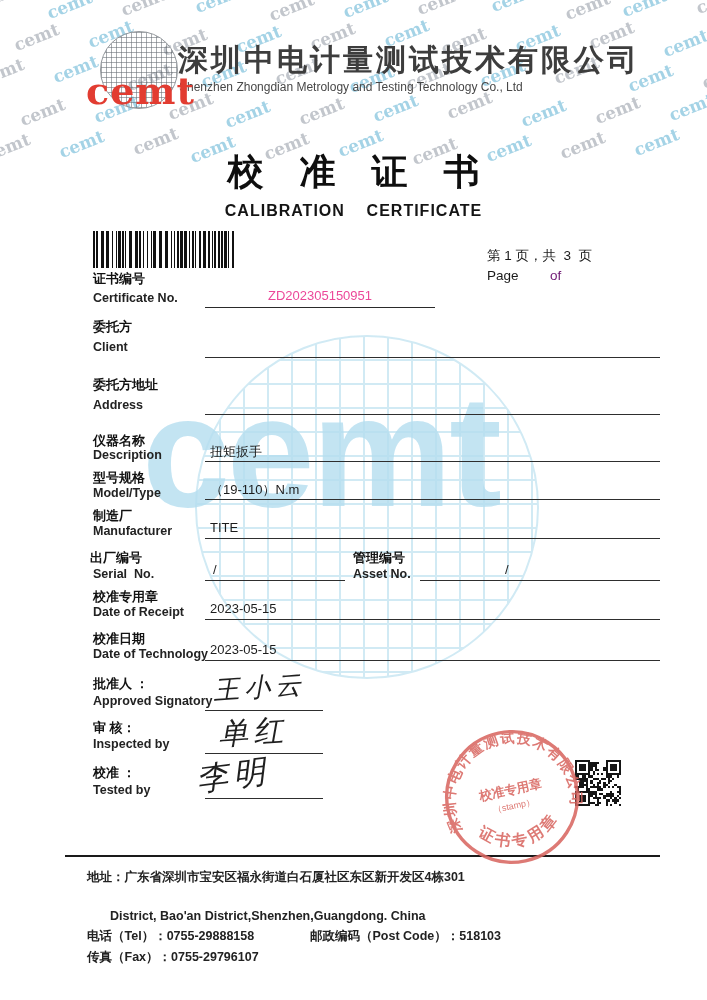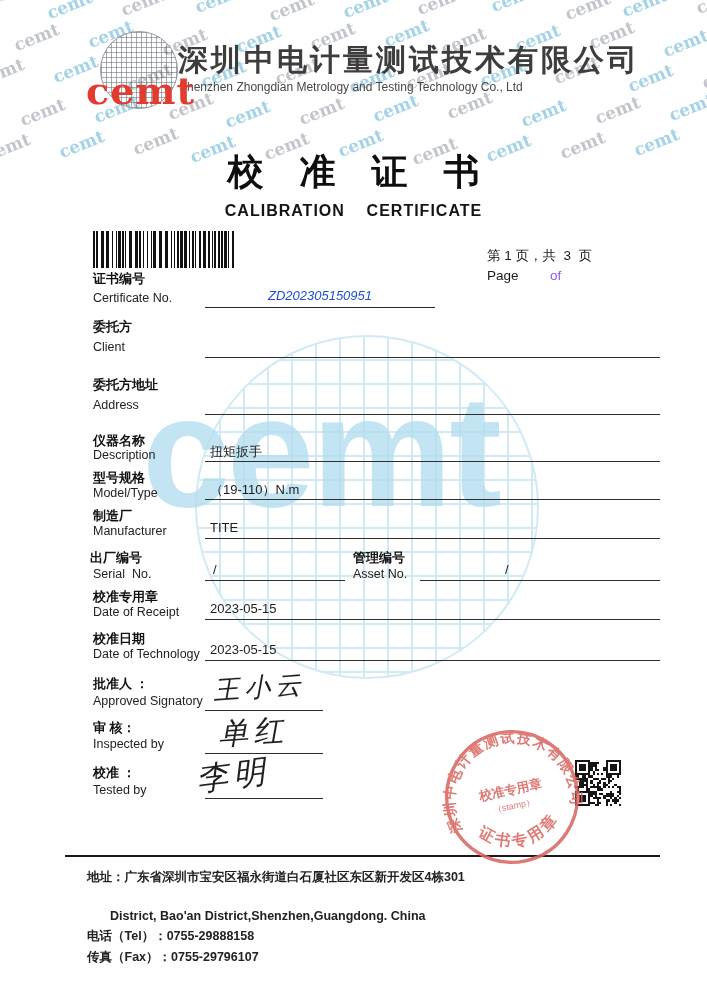--- a/index.html
+++ b/index.html
@@ -35,27 +35,27 @@
   #title-cn{position:absolute;left:0;top:148px;width:707px;text-align:center;z-index:1;
     font-size:36px;font-weight:bold;color:#0e0e0e;}
   #title-en{position:absolute;left:0;top:202px;width:707px;text-align:center;z-index:1;
     font-size:16px;font-weight:bold;letter-spacing:1px;color:#141414;white-space:pre;}
   
   #barcode{position:absolute;left:93px;top:231px;width:143px;height:37px;z-index:1;
     display:flex;align-items:stretch;}
   #barcode .bar{background:#111;}
   #barcode .gap{background:transparent;}
   #cert-value{position:absolute;left:205px;top:288px;width:230px;text-align:center;z-index:1;
-    font-size:13px;color:#1d4ed8;border-bottom:1.5px solid #2a2a2a;padding-bottom:4px;font-style:italic;}
+    font-size:13px;color:#ec4899;border-bottom:1.5px solid #2a2a2a;padding-bottom:4px;}
   #pageinfo-cn{position:absolute;left:487px;top:247px;z-index:1;font-size:13.5px;color:#1a1a1a;white-space:pre;}
   #pageinfo-page{position:absolute;left:487px;top:268px;z-index:1;font-size:13.5px;color:#1a1a1a;}
-  #pageinfo-of{position:absolute;left:550px;top:268px;z-index:1;font-size:13.5px;color:#8b5cf6;}
+  #pageinfo-of{position:absolute;left:550px;top:268px;z-index:1;font-size:13.5px;color:#701a75;}
   
   .lcn{position:absolute;z-index:1;font-size:13px;font-weight:bold;color:#121212;white-space:pre;}
-  .len{position:absolute;z-index:1;font-size:12.5px;font-weight:normal;color:#222;white-space:pre;}
+  .len{position:absolute;z-index:1;font-size:12.5px;font-weight:bold;color:#222;white-space:pre;}
   .val{position:absolute;z-index:1;font-size:13px;color:#1c1c1c;white-space:pre;}
   .uline{position:absolute;z-index:1;border-bottom:1.4px solid #2e2e2e;height:0;}
   .sig{position:absolute;z-index:1;font-size:26px;color:#1f1f1f;font-family:"DejaVu Serif", serif;
     font-style:italic;transform:rotate(-4deg);letter-spacing:5px;}
   
   #stamp{position:absolute;left:437px;top:722px;width:150px;height:150px;z-index:3;
     transform:rotate(-12deg);opacity:.88;}
   #qr{position:absolute;left:575px;top:760px;width:46px;height:46px;z-index:2;
     display:grid;grid-template-columns:repeat(21,1fr);grid-template-rows:repeat(21,1fr);}
   #qr .m{background:#151515;}
@@ -731,15 +731,16 @@
       <div></div>
       <div></div>
       <div></div>
       <div class="m"></div>
     </div>
 
   <div id="footer-rule"></div>
   <div class="fline" style="left:87px;top:869px">地址：广东省深圳市宝安区福永街道白石厦社区东区新开发区4栋301</div>
   <div class="fline" style="left:110px;top:909px">District, Bao'an District,Shenzhen,Guangdong. China</div>
   <div class="fline" style="left:87px;top:928px">电话（Tel）：0755-29888158</div>
+  <div class="fline" style="left:310px;top:928px">邮政编码（Post Code）：518103</div>
   <div class="fline" style="left:87px;top:949px">传真（Fax）：0755-29796107</div>
 
 </div>
 
 </body></html>

